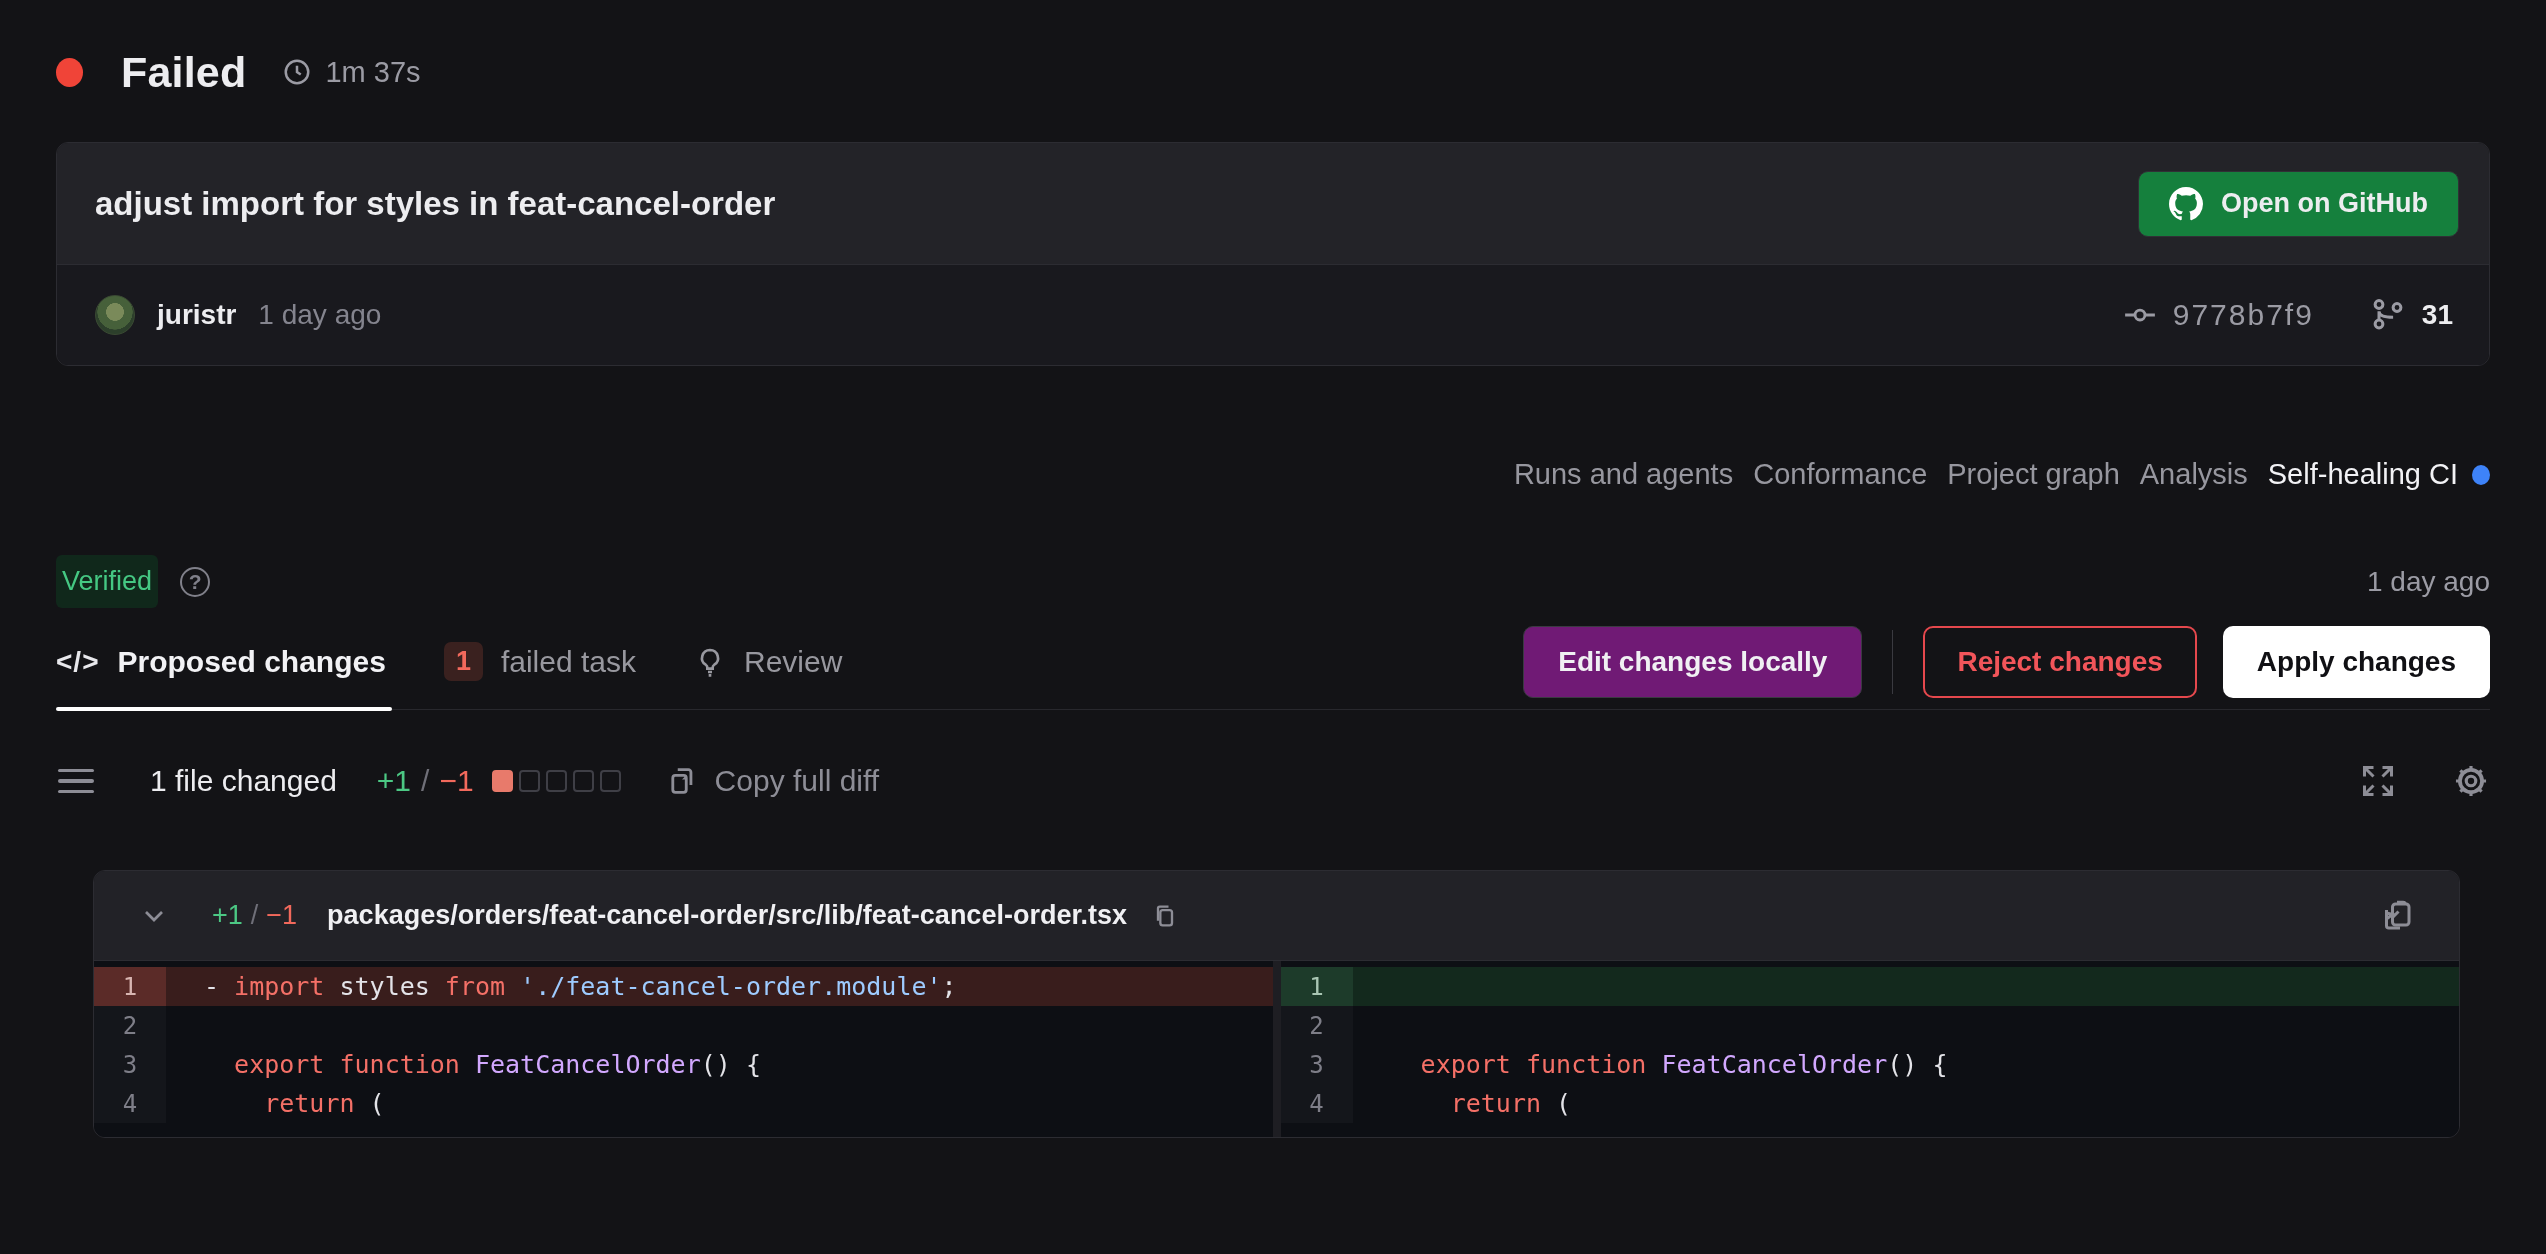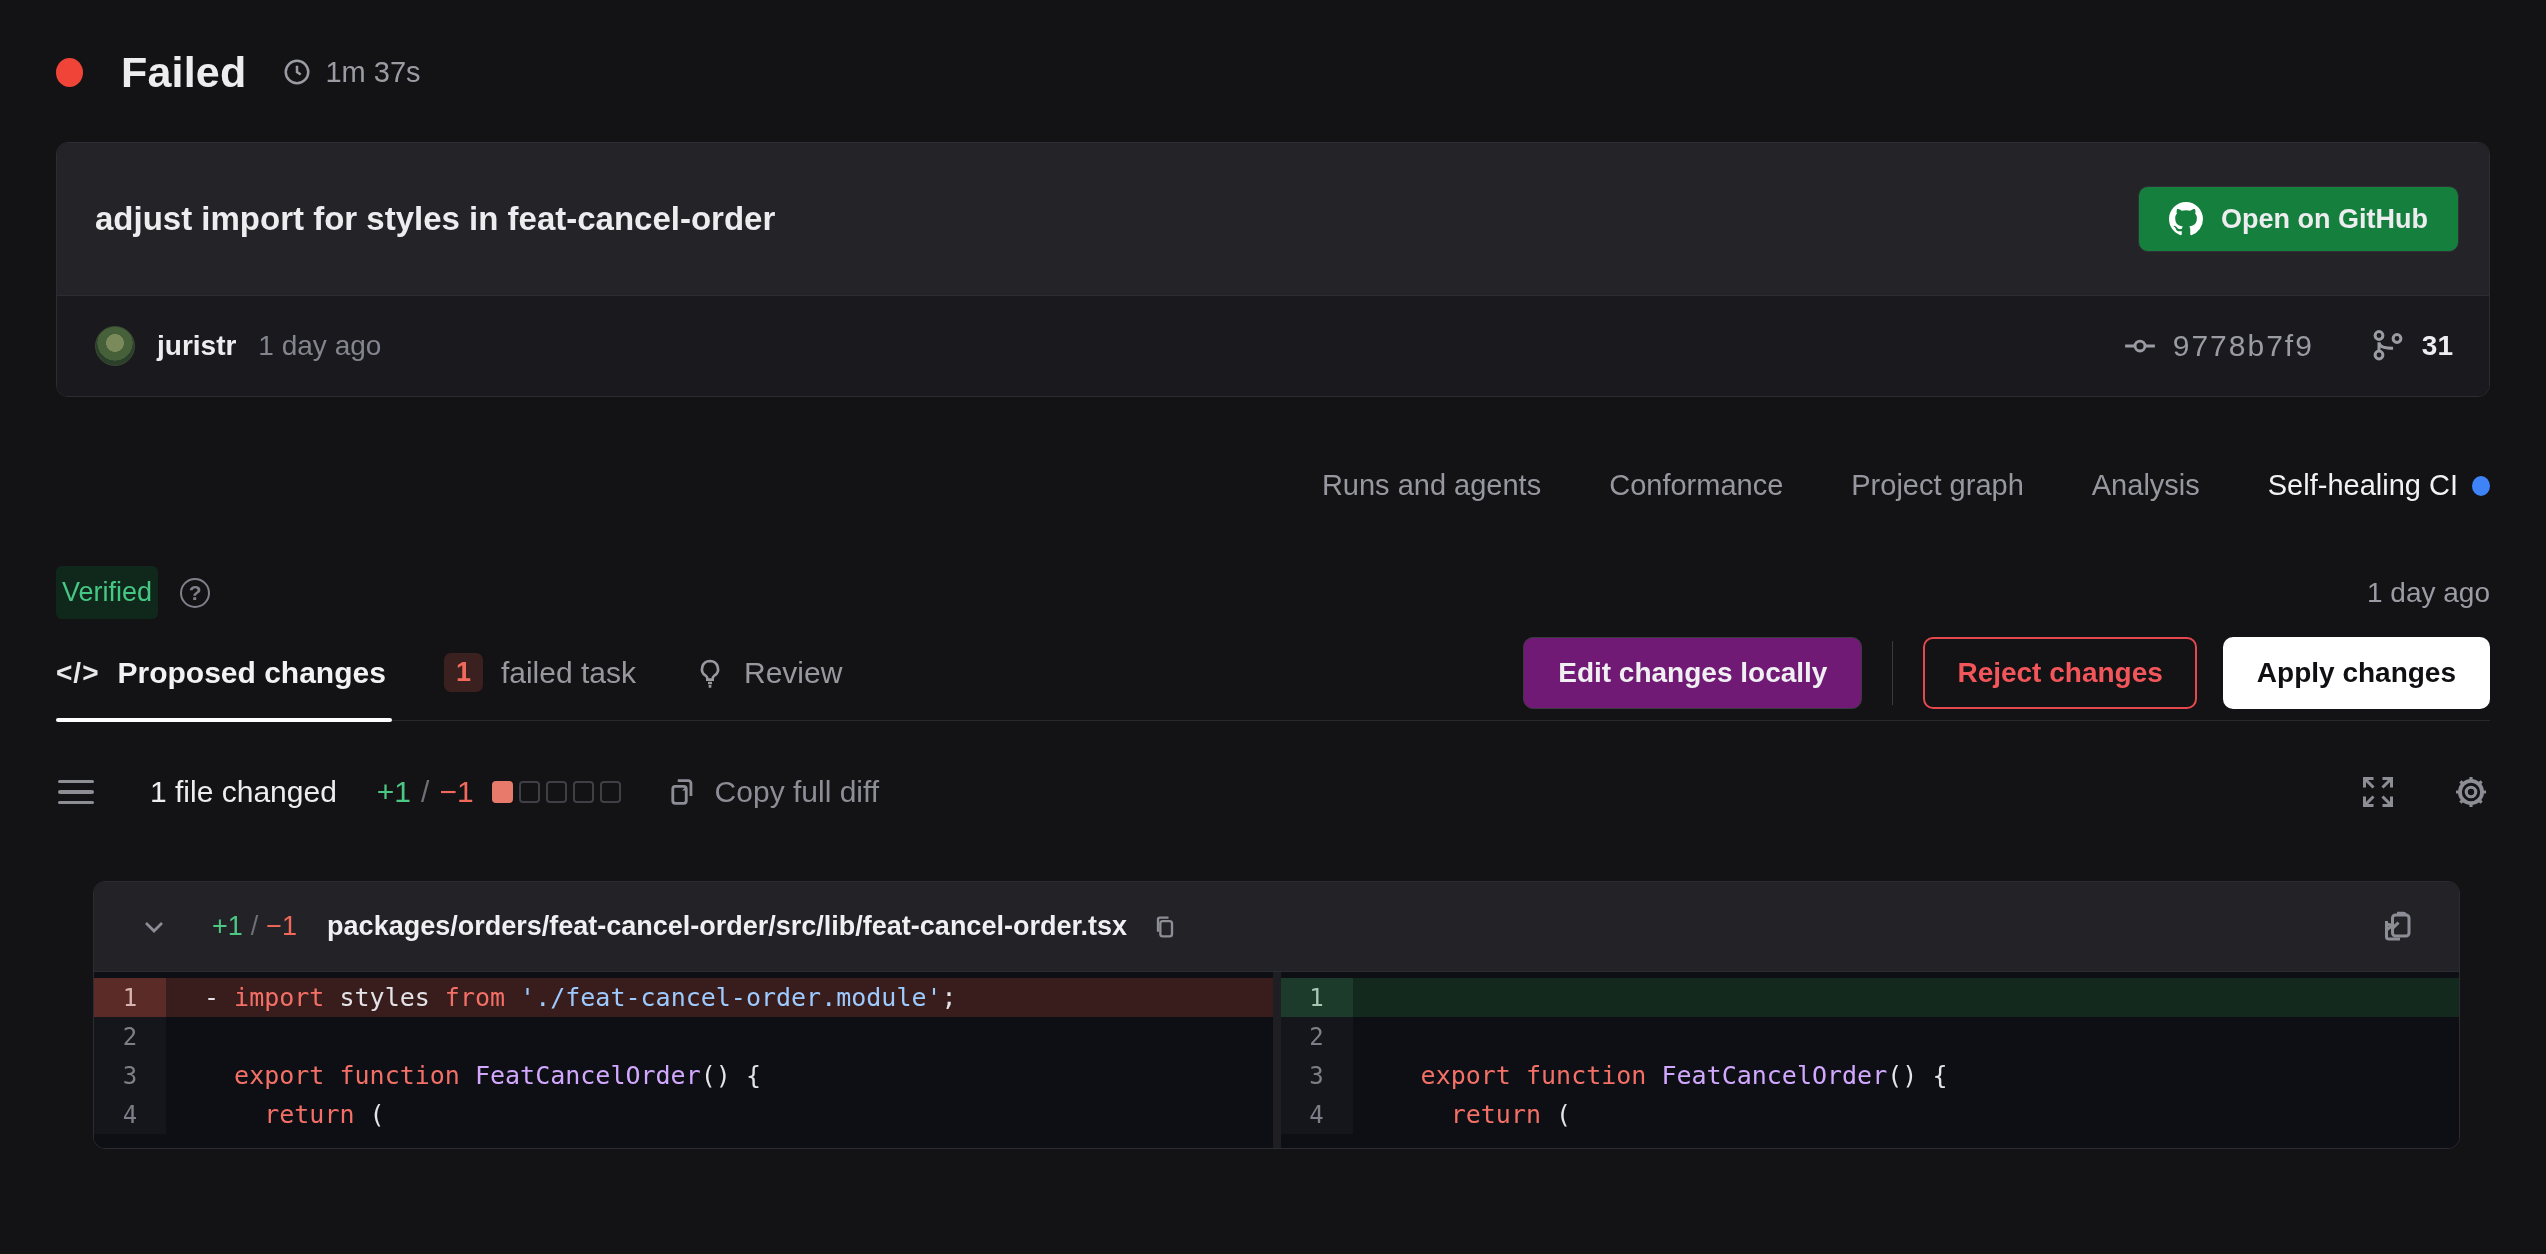--- a/index.html
+++ b/index.html
@@ -15,37 +15,37 @@
   
   .status-header { display:flex; align-items:center; height:56px; margin-bottom:42px; }
   .status-dot { width:27px; height:29px; border-radius:50%; background:#f04438; margin-right:38px; }
   .status-title { font-size:43px; font-weight:700; letter-spacing:.2px; }
   .duration-wrap { display:flex; align-items:center; margin-left:36px; color:#9b9ba4; }
   .duration-wrap svg { margin-right:13px; }
   .duration-text { font-size:29px; }
 
   
   .commit-card { border:1px solid #2c2c32; border-radius:12px; overflow:hidden; }
-  .commit-card-top { background:#232328; height:153px; display:flex; align-items:center; padding:0 30px 0 38px; border-bottom:1px solid #2c2c32; }
+  .commit-card-top { background:#232328; height:122px; display:flex; align-items:center; padding:0 30px 0 38px; border-bottom:1px solid #2c2c32; }
   .commit-title { font-size:33px; font-weight:700; flex:1; }
   .gh-button { display:flex; align-items:center; gap:18px; height:66px; padding:0 30px; background:#15803d; border:1px solid #303036; border-radius:10px; color:#ededf0; cursor:pointer; }
   .gh-button span { font-size:27px; font-weight:600; }
   .commit-card-bottom { background:#19191e; height:100px; display:flex; align-items:center; padding:0 36px 0 38px; }
   .avatar { width:40px; height:40px; border-radius:50%; margin-right:22px;
     background:radial-gradient(circle at 50% 42%, #7a8a5a 0 30%, #46603a 31% 60%, #2c3f2b 61%); border:1px solid #3a4a33; }
   .author-name { font-size:28px; font-weight:700; margin-right:22px; }
   .author-time { font-size:28px; color:#84848e; }
   .commit-meta { margin-left:auto; display:flex; align-items:center; gap:56px; }
   .commit-hash-wrap { display:flex; align-items:center; gap:16px; color:#9b9ba4; }
   .commit-hash { font-size:30px; letter-spacing:2px; }
   .branch-wrap { display:flex; align-items:center; gap:16px; color:#9b9ba4; }
   .branch-count { font-size:28px; font-weight:600; color:#ededf0; }
 
   
-  .top-nav { margin-top:72px; display:flex; justify-content:flex-end; align-items:center; gap:68px; }
+  .top-nav { margin-top:92px; display:flex; justify-content:flex-end; align-items:center; gap:20px; }
   .top-nav a { text-decoration:none; font-size:29px; color:#97979f; cursor:pointer; }
   .top-nav a.active { color:#f2f2f5; display:flex; align-items:center; gap:14px; }
   .nav-dot { width:18px; height:20px; border-radius:50%; background:#3e83f8; display:inline-block; }
 
   
   .fix-heading-row { margin-top:64px; display:flex; align-items:center; }
   .verified-badge { background:#10281b; color:#45c883; font-size:27px; padding:11px 6px; border-radius:6px; }
   .fix-title { font-size:37px; font-weight:700; margin-left:96px; }
   .help-icon { width:30px; height:30px; border:2px solid #80808a; border-radius:50%; color:#80808a;
     font-size:21px; display:flex; align-items:center; justify-content:center; margin-left:22px; font-weight:600; }

